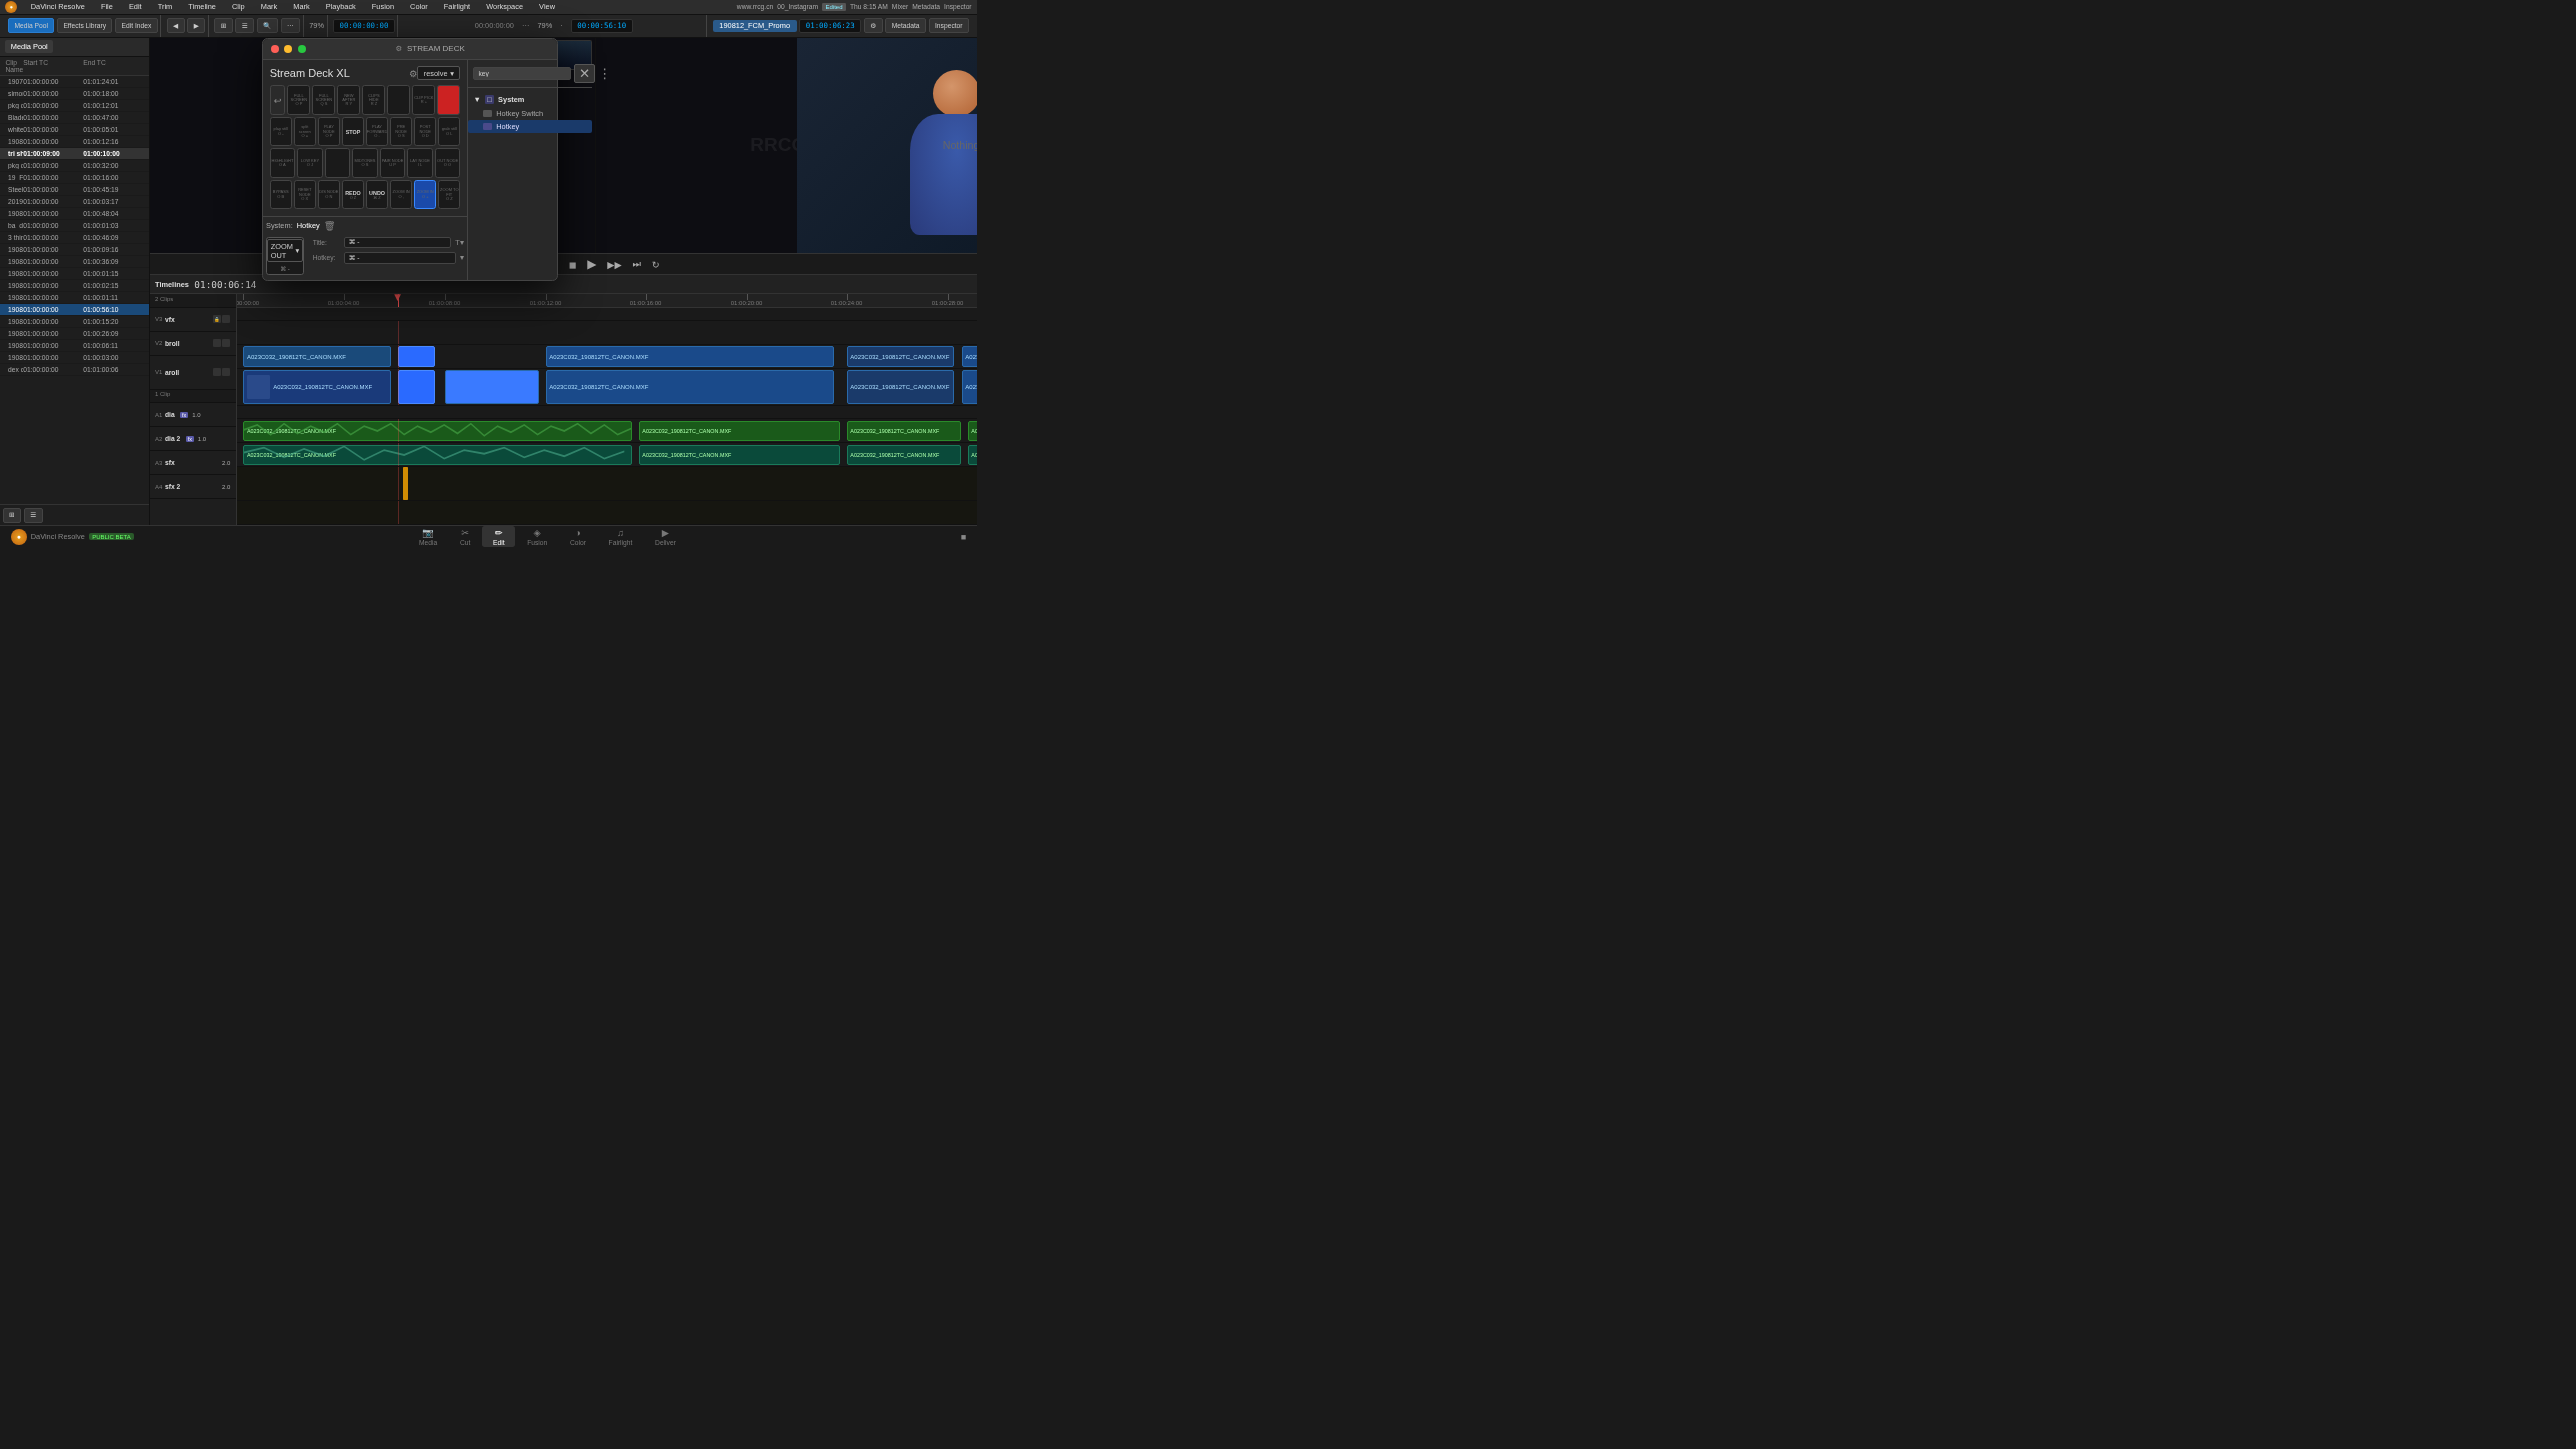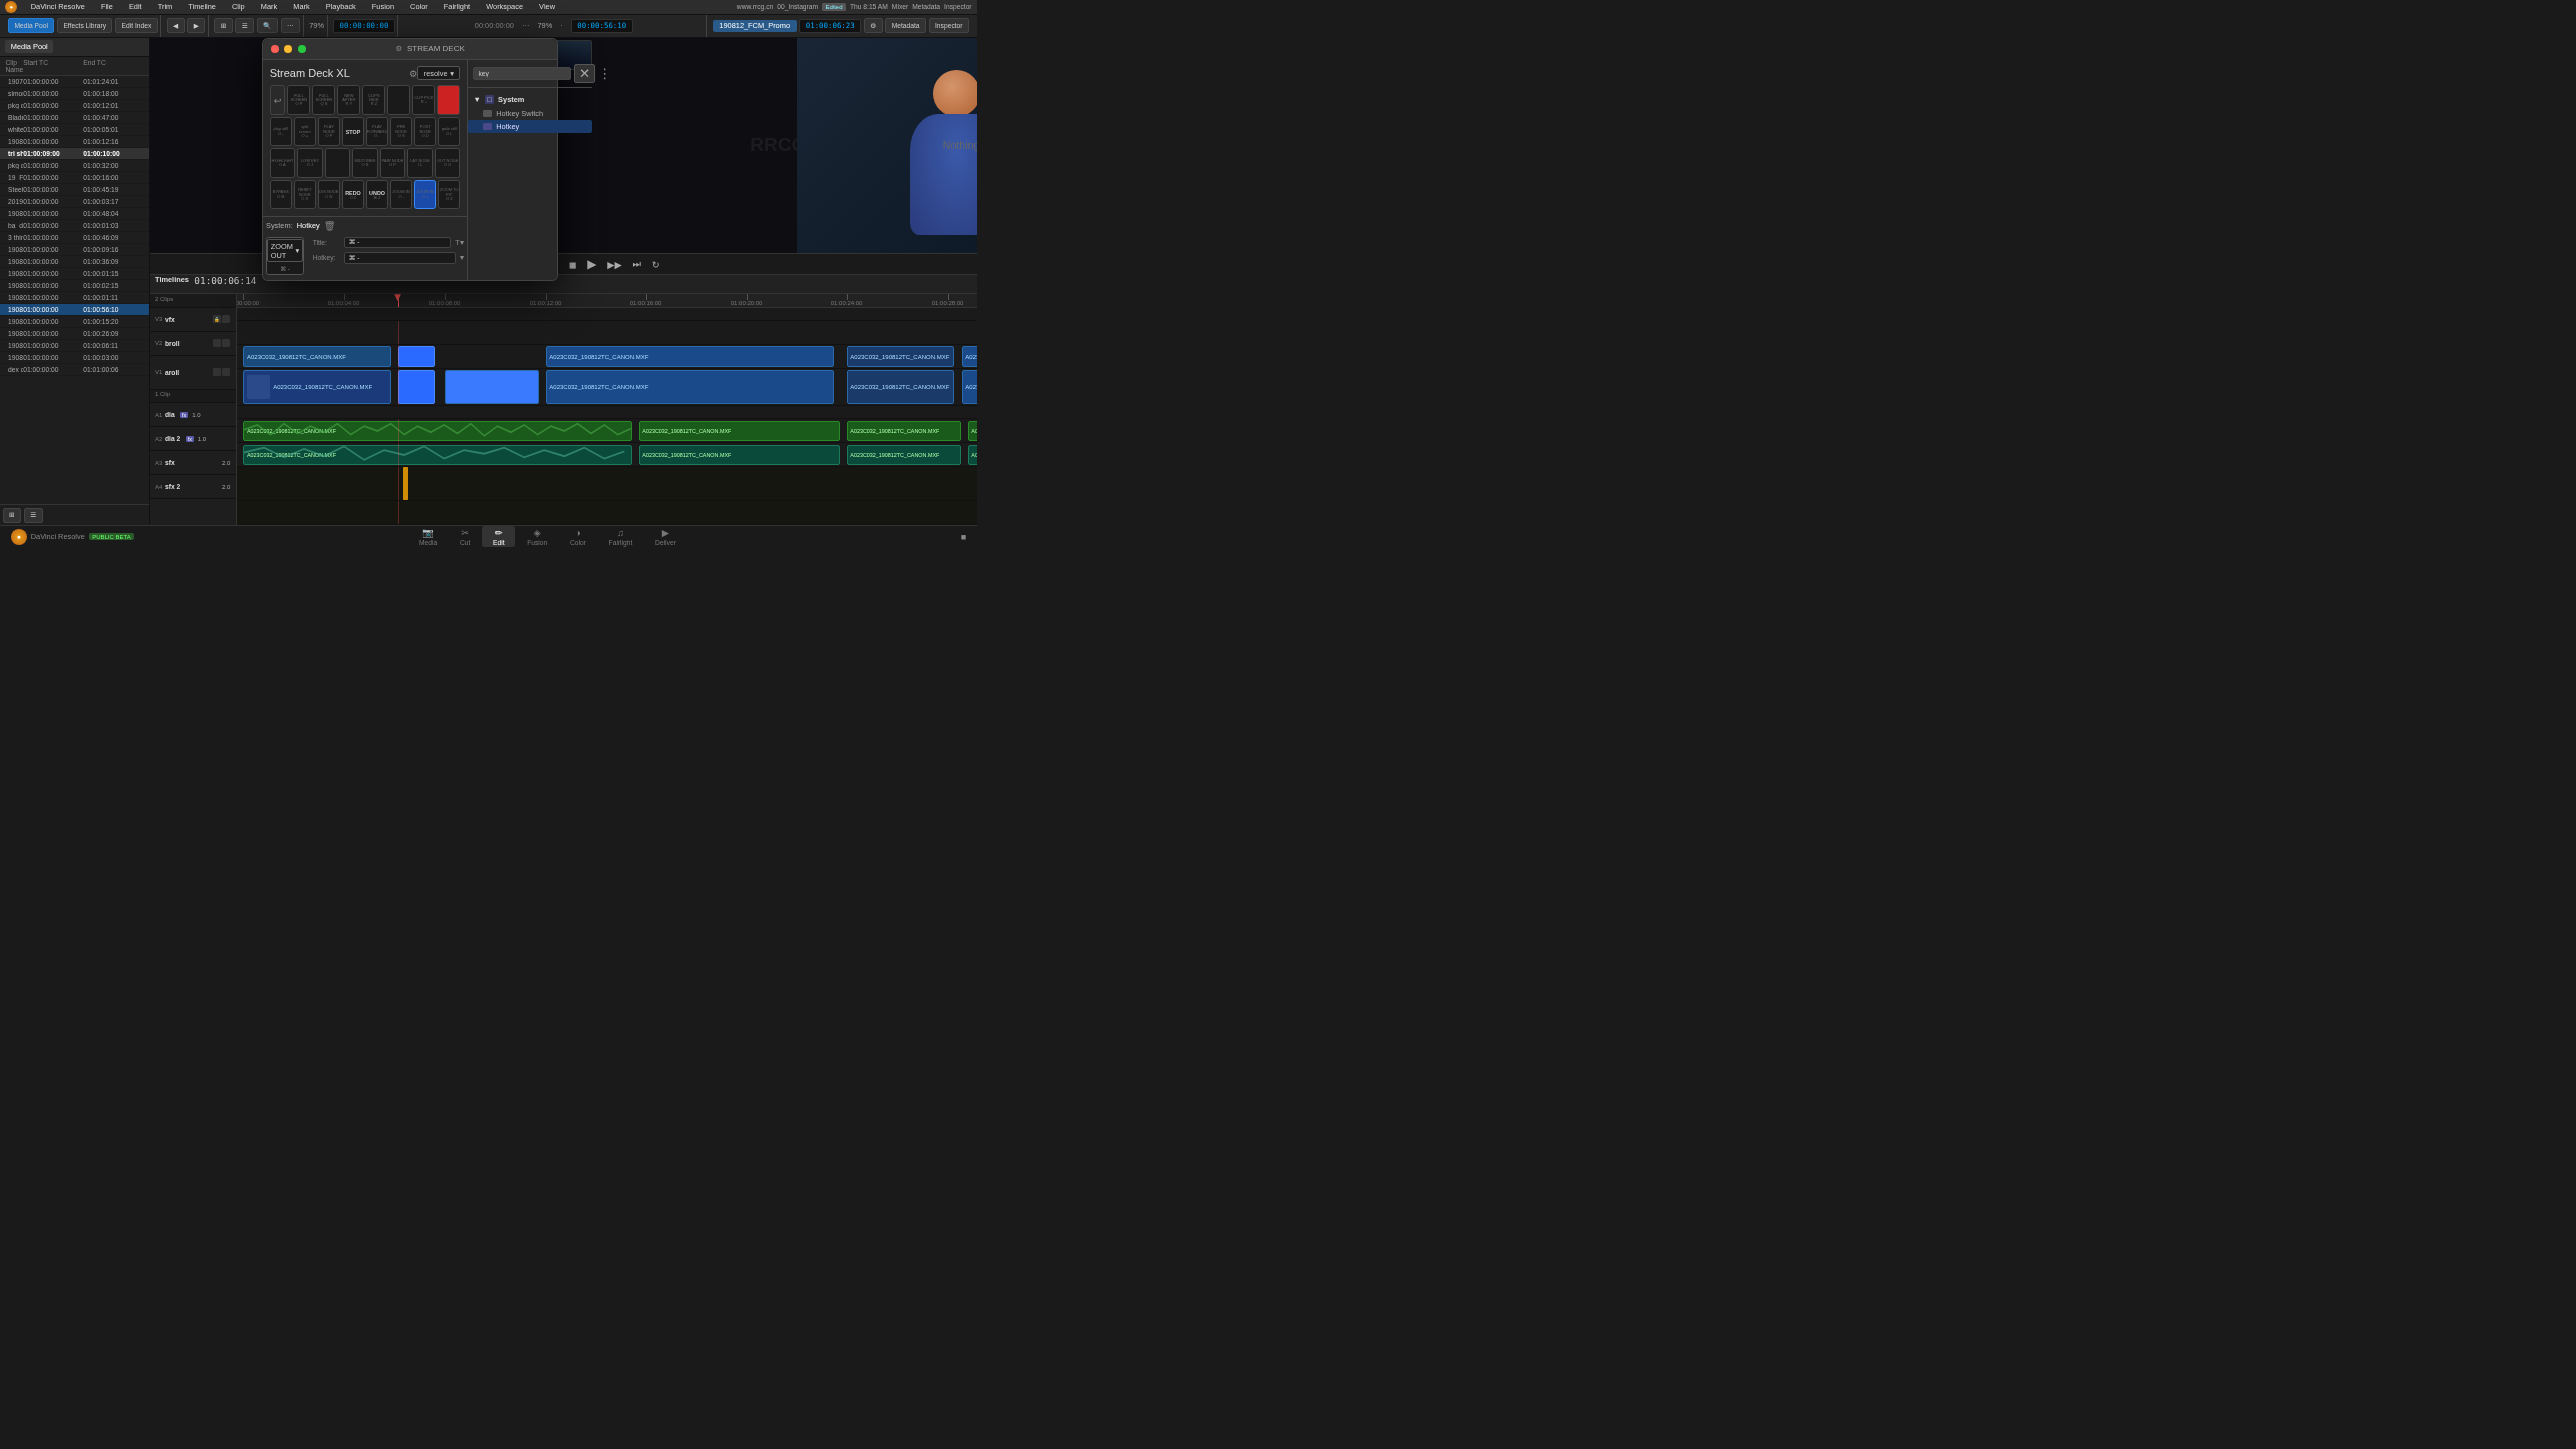--- a/index.html
+++ b/index.html
@@ -234,20 +234,21 @@
       background: #1a1a1a;
       flex: 1;
       border-top: 0.7px solid #333;
       display: flex;
       flex-direction: column;
     }
     .timeline-header {
       background: #222;
       height: 19px;
       display: flex;
+      align-items: center;
       padding: 0 5.4px;
       gap: 5.4px;
       border-bottom: 0.7px solid #333;
     }
     .timeline-timecode {
       font-family: monospace;
       font-size: 9.4px;
       color: #ccc;
     }
     .timeline-tracks {

